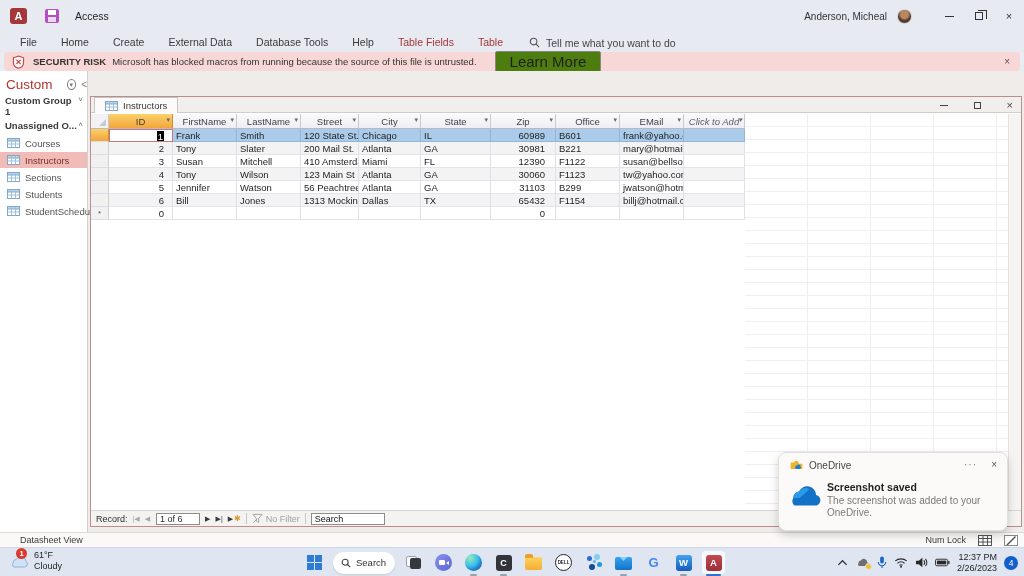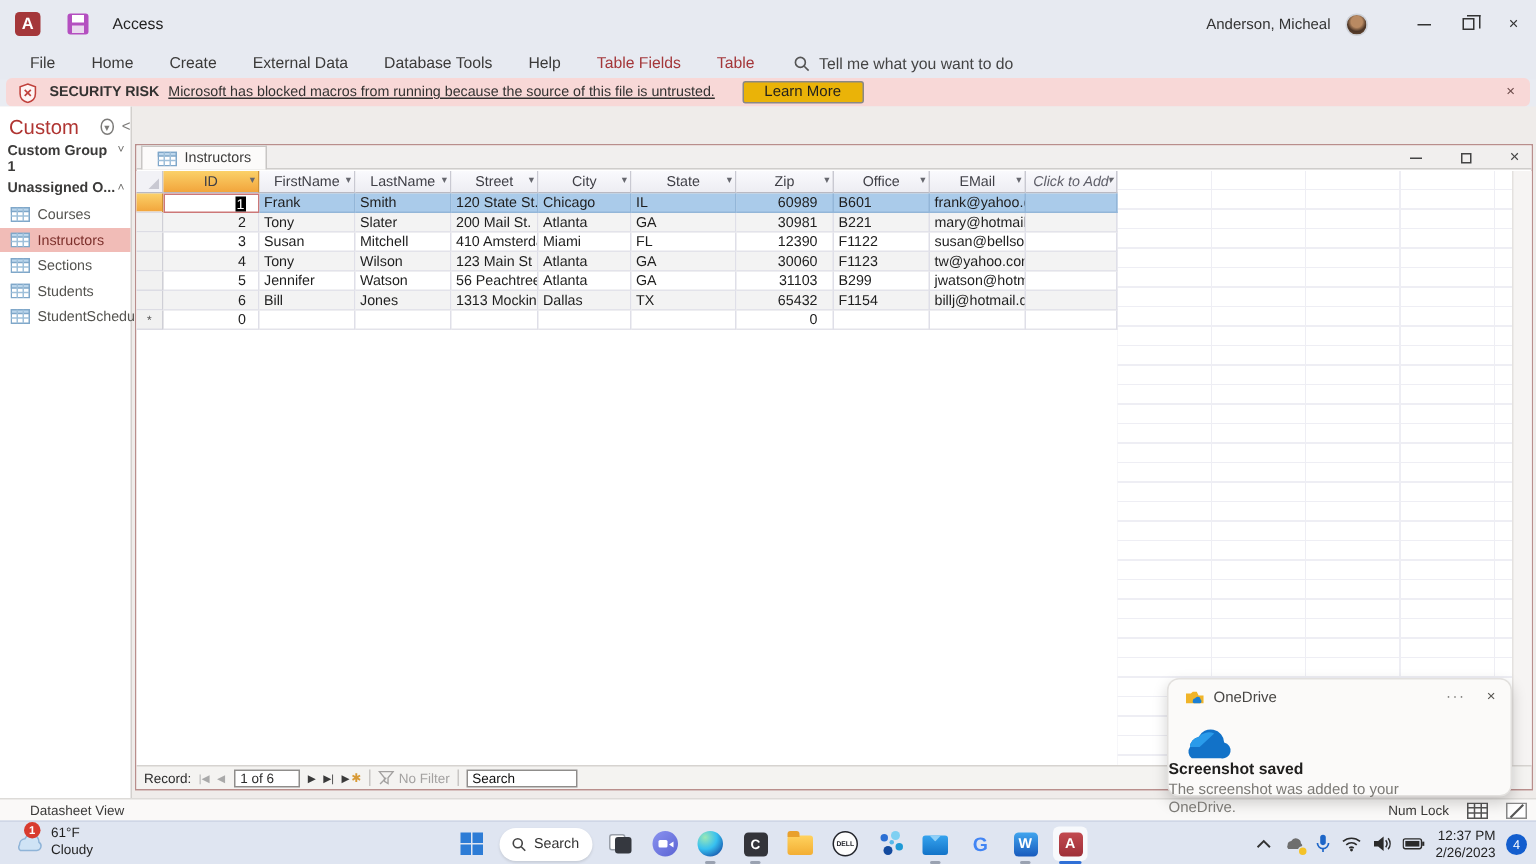--- a/index.html
+++ b/index.html
@@ -23,22 +23,22 @@
 
   
   .ribbon { position:absolute; left:0; top:32px; width:1024px; height:21px; background:#e7eaf1; display:flex; align-items:center; }
   .rtab { padding:0 12px; font-size:10.5px; color:#3b3a39; height:21px; line-height:21px; }
   .rtab.ctx { color:#a4373a; }
   .tellme { display:flex; align-items:center; margin-left:14px; color:#444; font-size:10.5px; gap:6px; }
 
   
   .secbar { position:absolute; left:4px; top:52px; width:1016px; height:19px; background:#f8d8d7; border-radius:4px; display:flex; align-items:center; }
   .sec-label { font-weight:bold; font-size:9.5px; color:#323130; margin-left:8px; }
-  .sec-msg { font-size:9.5px; color:#323130; text-decoration:underline; margin-left:6px; }
-  .sec-btn { margin-left:18px; background:#eab308; border:1px solid #8a8886; border-radius:2px; font-size:10px; padding:1px 14px; color:#201f1e; }
+  .sec-msg { font-size:9.5px; color:#323130; margin-left:6px; }
+  .sec-btn { margin-left:18px; background:#4d7c0f; border:1px solid #8a8886; border-radius:2px; font-size:15px; padding:1px 14px; color:#201f1e; }
   .sec-close { position:absolute; right:10px; color:#6b4a49; font-size:10px; }
 
   
   .main { position:absolute; left:0; top:71px; width:1024px; height:461px; background:#efecea; }
 
   
   .sidebar { position:absolute; left:0; top:0; width:88px; height:461px; background:#ffffff; border-right:1px solid #d3d0cd; }
   .nav-title { color:#b03532; font-size:13.5px; margin:6px 0 2px 6px; display:flex; align-items:center; }
   .nav-title-ic { margin-left:14px; width:11px; height:11px; border:1px solid #7c7b79; border-radius:50%; font-size:7px; color:#7c7b79; display:flex; align-items:center; justify-content:center; }
   .nav-shutter { margin-left:5px; color:#7c7b79; font-size:10px; }
@@ -99,21 +99,21 @@
   .statusbar .left { margin-left:20px; }
   .statusbar .right { position:absolute; right:6px; display:flex; align-items:center; gap:12px; }
   .sb-ic { width:14px; height:11px; }
 
   
   .toast { position:absolute; left:778px; top:452px; width:230px; height:79px; background:#fbfaf9; border:1px solid #e2e0de; border-radius:8px; box-shadow:0 4px 10px rgba(0,0,0,.18); }
   .toast-head { display:flex; align-items:center; height:24px; }
   .toast-appname { font-size:10px; color:#484644; margin-left:6px; }
   .toast-dots { position:absolute; right:30px; top:6px; color:#7a7876; font-size:10px; letter-spacing:1px; }
   .toast-close { position:absolute; right:10px; top:6px; color:#55534f; font-size:10px; }
-  .toast-body { display:flex; margin-top:4px;flex-direction:column; }
+  .toast-body { display:flex; margin-top:4px; }
   .toast-title { font-size:10.5px; font-weight:bold; color:#201f1e; }
   .toast-msg { font-size:10px; color:#7b7975; width:155px; line-height:12px; margin-top:2px; }
 
   
   .taskbar { position:absolute; left:0; top:547px; width:1024px; height:29px; background:#dfe5f1; border-top:1px solid #cfd6e6; }
   .weather { position:absolute; left:8px; top:2px; display:flex; align-items:center; gap:4px; }
   .wcloud { width:22px; height:15px; position:relative; }
   .wbadge { position:absolute; left:8px; top:-5px; width:11px; height:11px; background:#d83b2f; color:#fff; border-radius:50%; font-size:7.5px; text-align:center; line-height:11px; font-weight:bold; }
   .wtxt { font-size:9px; color:#1f1f1f; line-height:10.5px; }
   .centericons { position:absolute; left:303px; top:2px; height:25px; display:flex; align-items:center; gap:7px; }

